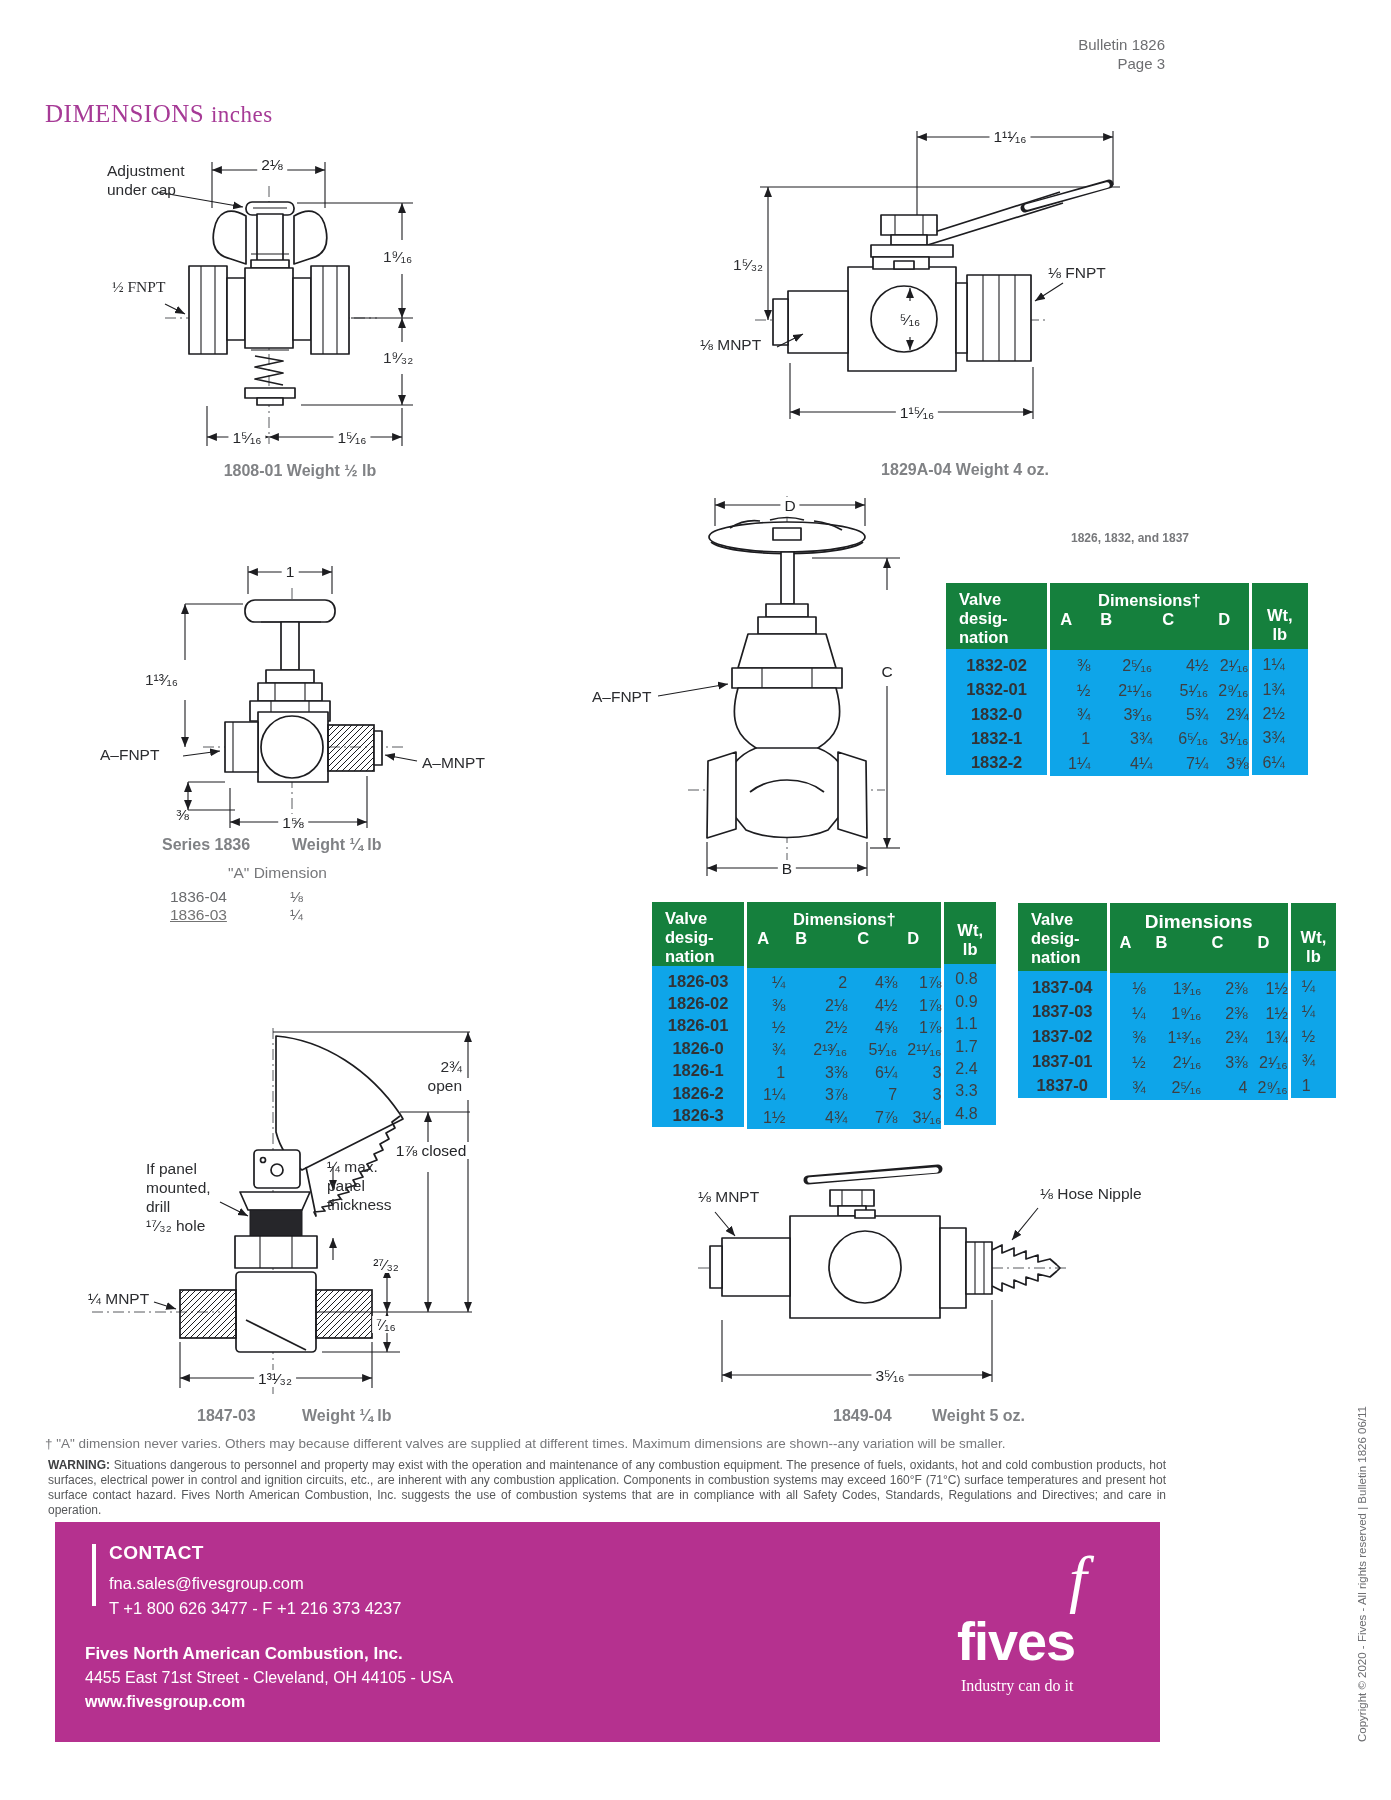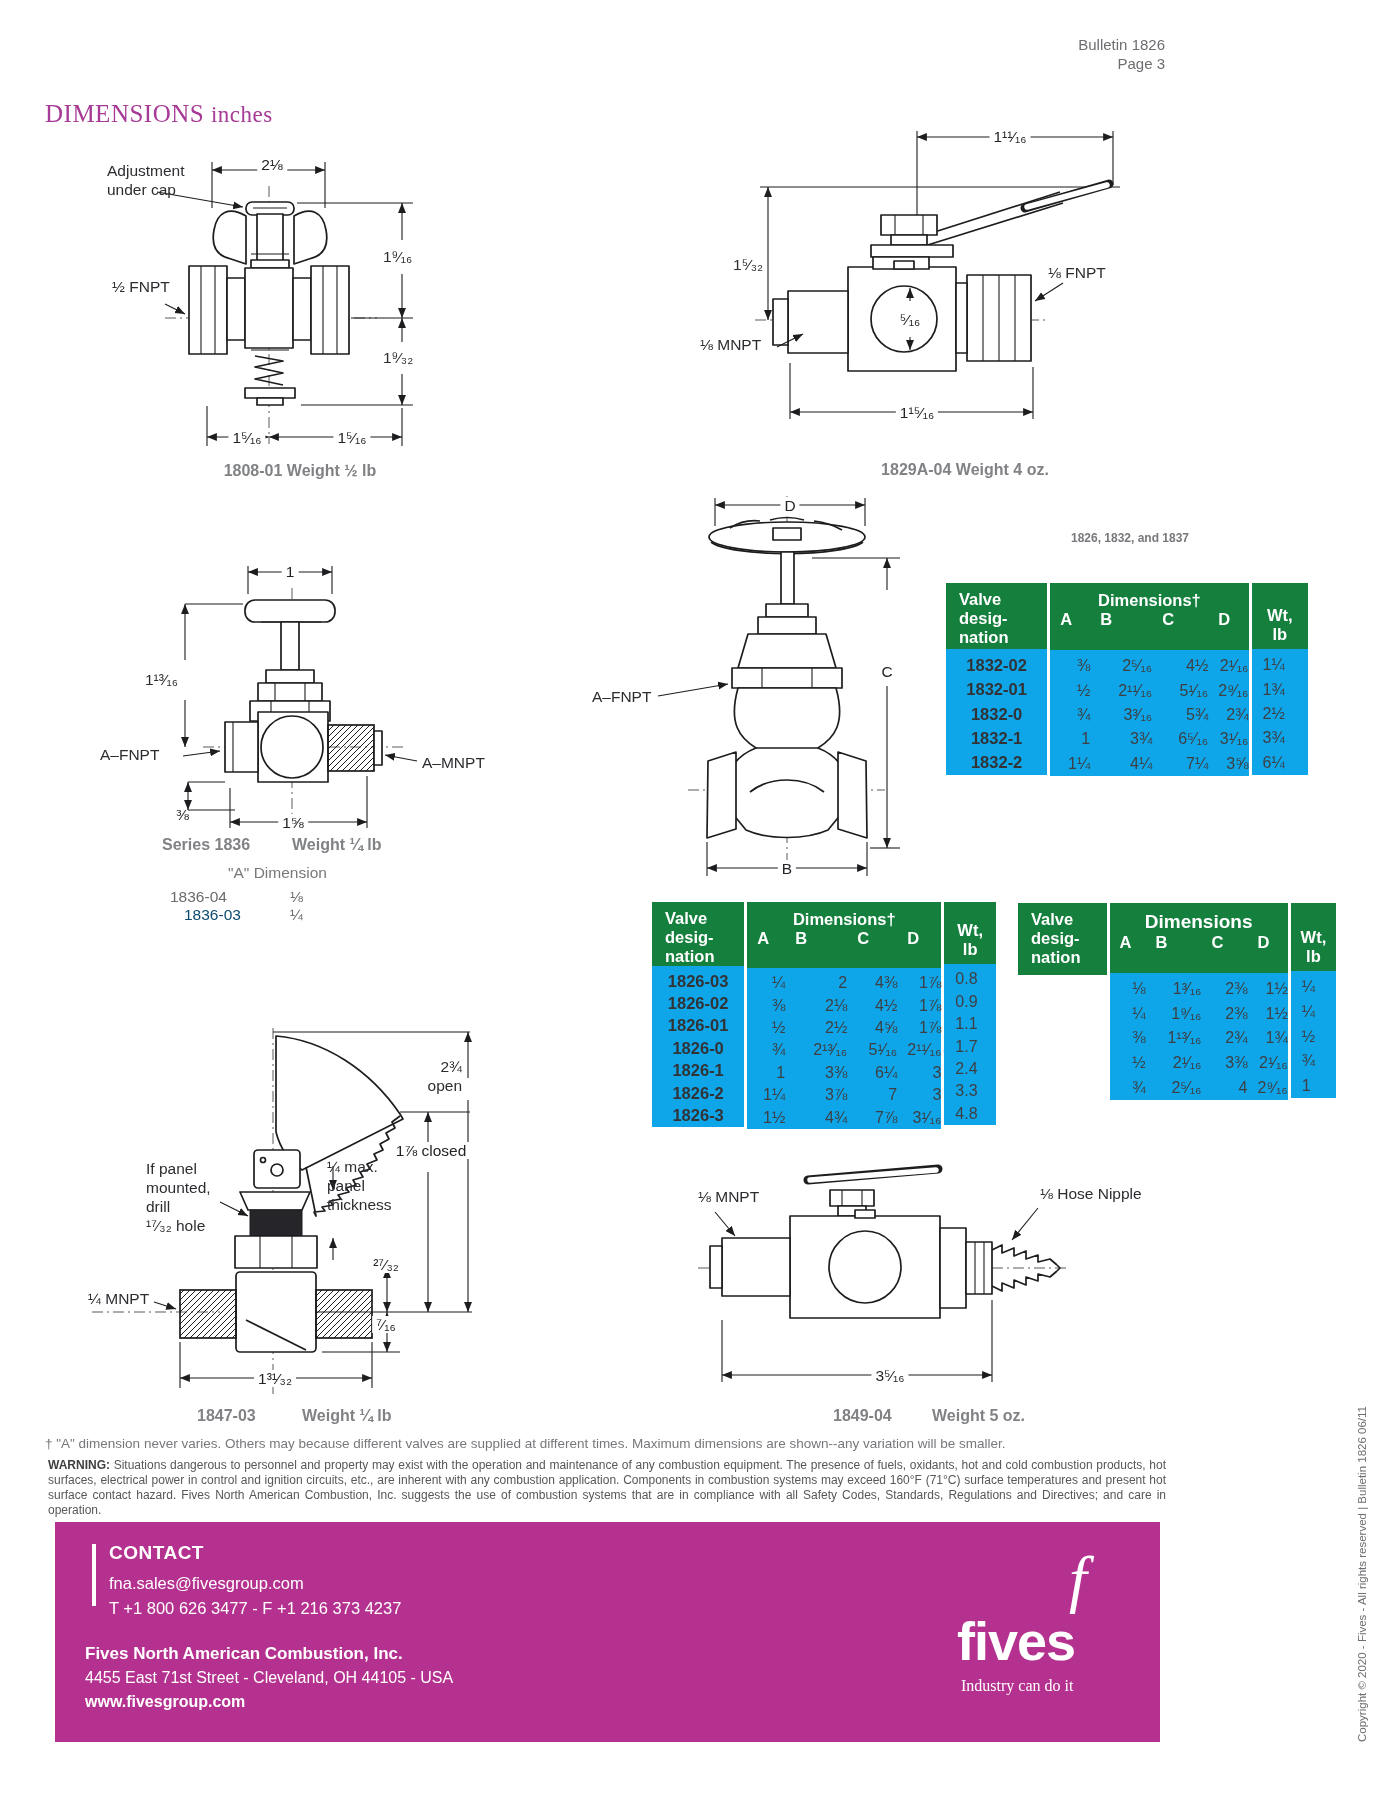--- a/index.html
+++ b/index.html
@@ -129,21 +129,21 @@
     <line class="dim" x1="297" y1="224" x2="297" y2="255" marker-end="url(#a8)"></line>
     <line class="dim" x1="102" y1="256" x2="102" y2="296"></line>
       <line class="dim" x1="297" y1="258" x2="297" y2="296"></line>
     <line class="dim" x1="102" y1="287" x2="164" y2="287" marker-start="url(#a8)" marker-end="url(#a8)"></line>
     <line class="dim" x1="164" y1="287" x2="297" y2="287" marker-start="url(#a8)" marker-end="url(#a8)"></line>
   </svg>
   <div class="lbl pre" style="left:107px;top:162px;">Adjustment
 under cap</div>
   <div class="dimlbl ctr" style="left:272px;top:156px;">2⅛</div>
   <div class="lbl" style="left:383px;top:248px;">1⁹⁄₁₆</div>
-  <div class="lbl" style="left:112px;top:278px;">½ FNPT</div>
+  <div class="lbl" style="left:112px;top:278px;font-family:Liberation Serif, serif;">½ FNPT</div>
   <div class="lbl" style="left:383px;top:349px;">1⁹⁄₃₂</div>
   <div class="dimlbl ctr" style="left:247px;top:429px;">1⁵⁄₁₆</div>
   <div class="dimlbl ctr" style="left:352px;top:429px;">1⁵⁄₁₆</div>
   <div class="cap ctr" style="left:300px;top:462px;">1808-01 Weight ½ lb</div>
 
   <svg style="left:615px;top:115px;" width="510" height="310" viewBox="0 0 510 310">
     <defs>
         <marker id="a29" viewBox="0 0 10 8" refX="10" refY="4" markerWidth="9" markerHeight="8" orient="auto-start-reverse">
           <path d="M0,0L10,4L0,8z" fill="#1d1d20"></path>
         </marker>
@@ -236,21 +236,21 @@
   <div class="lbl rt" style="left:120px;top:671px;width:58px;">1¹³⁄₁₆</div>
   <div class="lbl" style="left:100px;top:746px;">A–FNPT</div>
   <div class="lbl" style="left:422px;top:754px;">A–MNPT</div>
   <div class="lbl" style="left:176px;top:806px;">⅜</div>
   <div class="dimlbl ctr" style="left:293px;top:814px;">1⅝</div>
   <div class="cap" style="left:162px;top:836px;">Series 1836</div>
   <div class="cap" style="left:292px;top:836px;">Weight ¼ lb</div>
   <div class="lbl" style="left:228px;top:864px;color:#77787b;">"A" Dimension</div>
   <div class="lbl" style="left:170px;top:888px;color:#6a6b6e;">1836-04</div>
   <div class="lbl" style="left:290px;top:888px;color:#6a6b6e;">⅛</div>
-  <div class="lbl" style="left:184px;top:906px;color:#0c4a6e;">1836-03</div>
+  <div class="lbl" style="left:170px;top:906px;color:#737373;text-decoration:underline;">1836-03</div>
   <div class="lbl" style="left:290px;top:906px;color:#6a6b6e;">¼</div>
 
   <svg style="left:580px;top:490px;" width="340" height="400" viewBox="0 0 340 400">
     <defs>
         <marker id="ag" viewBox="0 0 10 8" refX="10" refY="4" markerWidth="9" markerHeight="8" orient="auto-start-reverse">
           <path d="M0,0L10,4L0,8z" fill="#1d1d20"></path>
         </marker>
       </defs>
     <path class="cl" d="M207,6 V386"></path>
       <path class="cl" d="M108,300 H305"></path>
@@ -488,20 +488,37 @@
           </div>
         </div>
     </div>
   </div>
 
   <div class="vtable t1837 big" style="left:1018px;top:903px;width:318px;height:195px;">
     <div class="vt-col vt-valve" style="width:94px;">
       <div class="vt-head">Valve
 desig-
 nation</div>
+      <div class="vt-body">
+          <div class="vt-row vt-single">
+            <span class="vt-cell">1837-04</span>
+          </div>
+          <div class="vt-row vt-single">
+            <span class="vt-cell">1837-03</span>
+          </div>
+          <div class="vt-row vt-single">
+            <span class="vt-cell">1837-02</span>
+          </div>
+          <div class="vt-row vt-single">
+            <span class="vt-cell">1837-01</span>
+          </div>
+          <div class="vt-row vt-single">
+            <span class="vt-cell">1837-0</span>
+          </div>
+        </div>
     </div>
     <div class="vt-col vt-dims">
       <div class="vt-head">
         <div class="vt-dims-title">Dimensions</div>
         <div class="vt-dims-cols">
           <span>A</span>
           <span>B</span>
           <span>C</span>
           <span>D</span>
         </div>

